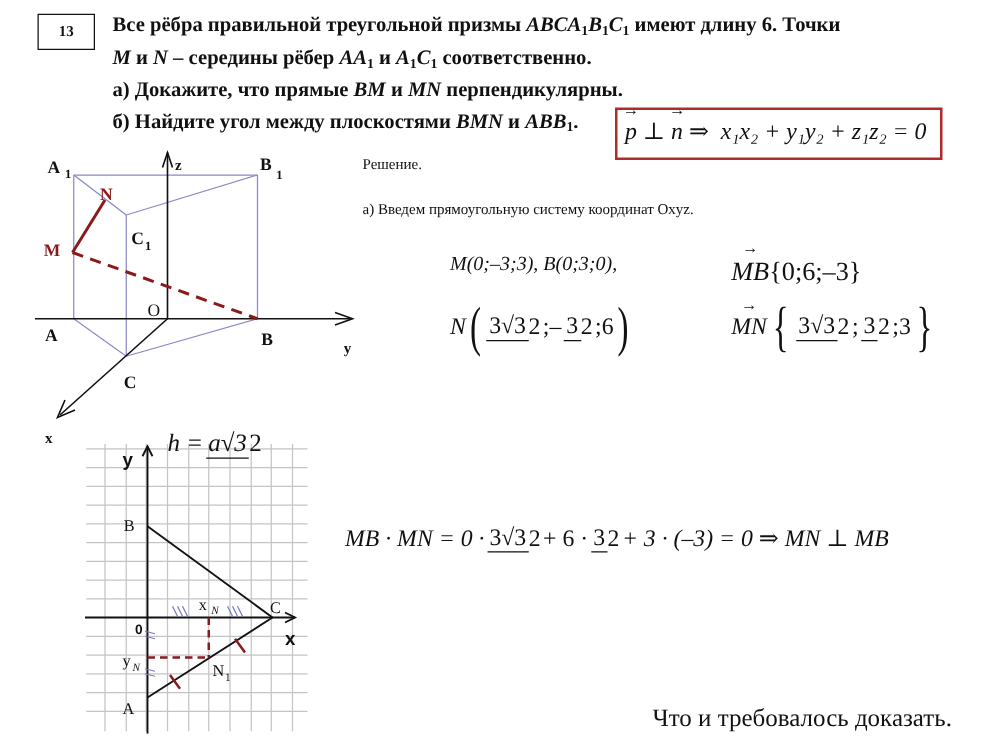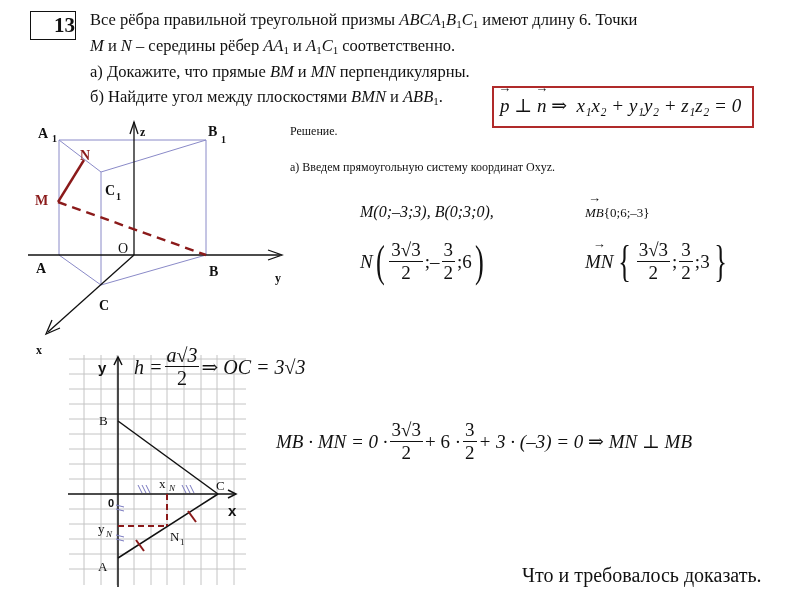--- a/index.html
+++ b/index.html
@@ -1,26 +1,26 @@
 <!DOCTYPE html>
 <html><head>
 <meta charset="utf-8">
 <style>
   html,body{margin:0;padding:0;background:#fff;}
   body{width:800px;height:600px;position:relative;overflow:hidden;font-family:"Liberation Serif","DejaVu Serif",serif;color:#111;}
   .abs{position:absolute;}
-  .numbox{left:30px;top:11px;width:44px;height:27px;border:1.5px solid #111;font-weight:bold;font-size:21px;text-align:right;line-height:27px;}
-  .cond{left:90px;font-size:16.5px;white-space:nowrap;line-height:19px;}
+  .numbox{left:30px;top:11px;width:44px;height:27px;border:1.5px solid #111;font-weight:bold;font-size:12px;text-align:center;line-height:27px;}
+  .cond{left:90px;font-size:16.5px;white-space:nowrap;line-height:19px;font-weight:bold;}
   .it{font-style:italic;}
   sub{font-size:11px;vertical-align:-3px;}
   .rulebox{left:492px;top:86px;width:258px;height:38px;border:2px solid #b02a2a;background:#fff;}
   .rule{left:500px;top:94px;font-size:19px;white-space:nowrap;}
   .vec{position:relative;display:inline-block;}
   .vec::before{content:"\2192";position:absolute;top:-15px;left:50%;transform:translateX(-50%);font-size:13px;font-style:normal;}
-  .frac{display:inline-flex;flex-direction:column;vertical-align:middle;text-align:center;margin:0 2px;align-items:center;}
+  .frac{display:inline-flex;flex-direction:row;vertical-align:middle;text-align:center;margin:0 2px;align-items:center;}
   .frac .n{border-bottom:1px solid #111;padding:0 2px;line-height:1.1;}
   .frac .d{line-height:1.15;}
   .big{font-size:44px;font-weight:200;vertical-align:middle;line-height:1;transform:scaleX(0.6);display:inline-block;}
   .txt{font-size:12px;white-space:nowrap;}
 </style>
 </head>
 <body>
 
 <div class="abs numbox">13</div>
 
@@ -165,21 +165,21 @@
   <span class="frac">
       <span class="n">3√3</span>
       <span class="d">2</span>
     </span>;–
   <span class="frac">
       <span class="n">3</span>
       <span class="d">2</span>
     </span>;<span>6</span><span class="big">)</span>
 </div>
 
-<div class="abs txt" style="left:585px;top:205px;font-size:13px">
+<div class="abs txt" style="left:585px;top:205px;font-size:21px">
   <span class="vec it">MB</span><span>{0;6;–3}</span>
 </div>
 
 <div class="abs txt" style="left:585px;top:240px;font-size:19px;display:flex;align-items:center">
   <span class="vec it">MN</span><span class="big">{</span>
   <span class="frac">
       <span class="n">3√3</span>
       <span class="d">2</span>
     </span>;
   <span class="frac">
@@ -187,21 +187,20 @@
       <span class="d">2</span>
     </span>;<span>3</span><span class="big">}</span>
 </div>
 
 <div class="abs txt" style="left:134px;top:344px;font-size:20px;display:flex;align-items:center">
   <span class="it">h =</span>
   <span class="frac">
       <span class="n it">a√3</span>
       <span class="d">2</span>
     </span>
-  <span class="it">⇒ OC = 3√3</span>
 </div>
 
 <div class="abs txt" style="left:276px;top:420px;font-size:19px;display:flex;align-items:center">
   <span class="it">MB · MN = 0 ·</span>
   <span class="frac">
       <span class="n">3√3</span>
       <span class="d">2</span>
     </span>
   <span>+ 6 ·</span>
   <span class="frac">

